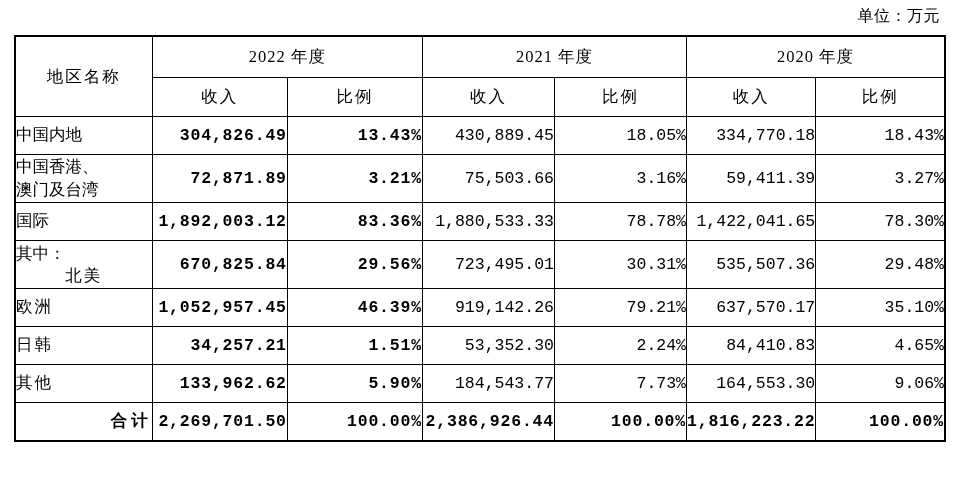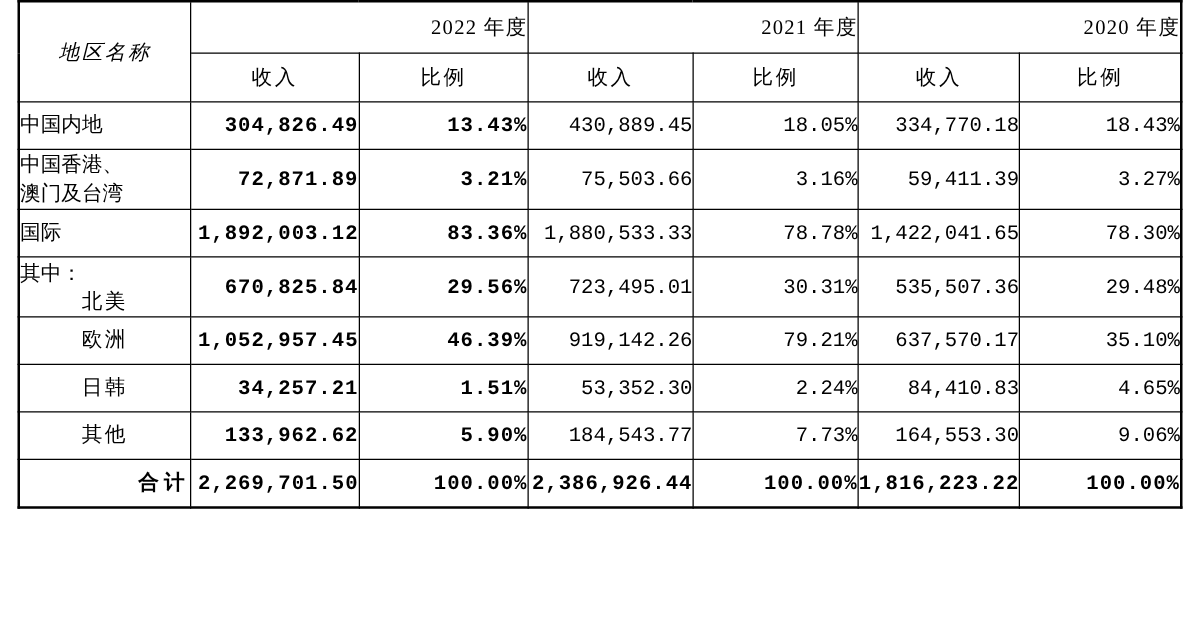--- a/index.html
+++ b/index.html
@@ -38,46 +38,45 @@
     padding: 0;
     font-weight: normal;
     font-size: 16.5px;
     vertical-align: middle;
   }
   
   table.fin {
     border: 2px solid #000000;
   }
   .hdr-year {
-    text-align: right;
+    text-align: center;
     height: 40px;
     font-size: 18px;
     letter-spacing: 1px;
   }
   .hdr-region {
     text-align: center;
     font-size: 18px;
     letter-spacing: 2px;
-    font-style: italic;
   }
   .hdr-sub {
     text-align: center;
     height: 38px;
     font-size: 17px;
     letter-spacing: 2px;
     margin-left: 35px;
   }
   td.region {
     text-align: left;
     padding: 4px 6px 4px 8px;
     line-height: 1.35;
     font-size: 16.5px;
   }
   td.region.sub {
-    text-align: center;
+    text-align: left;
     letter-spacing: 2px;
   }
   td.region.total {
     text-align: right;
     letter-spacing: 4px;
     font-weight: bold;
   }
   td.num {
     text-align: right;
     padding: 6px 8px 6px 4px;
@@ -109,20 +108,21 @@
     display: block;
     text-align: center;
     letter-spacing: 2px;
   }
 </style>
 </head>
 <body>
 
 <div class="page">
 
+  <div class="unit-line">单位：万元</div>
 
   <table class="fin">
     <thead>
       <tr>
         <th class="hdr-region" rowspan="2" style="width:132px;">地区名称</th>
         <th class="hdr-year" colspan="2" style="width:262px;">2022 年度</th>
         <th class="hdr-year" colspan="2" style="width:256px;">2021 年度</th>
         <th class="hdr-year" colspan="2" style="width:250px;">2020 年度</th>
       </tr>
       <tr>

